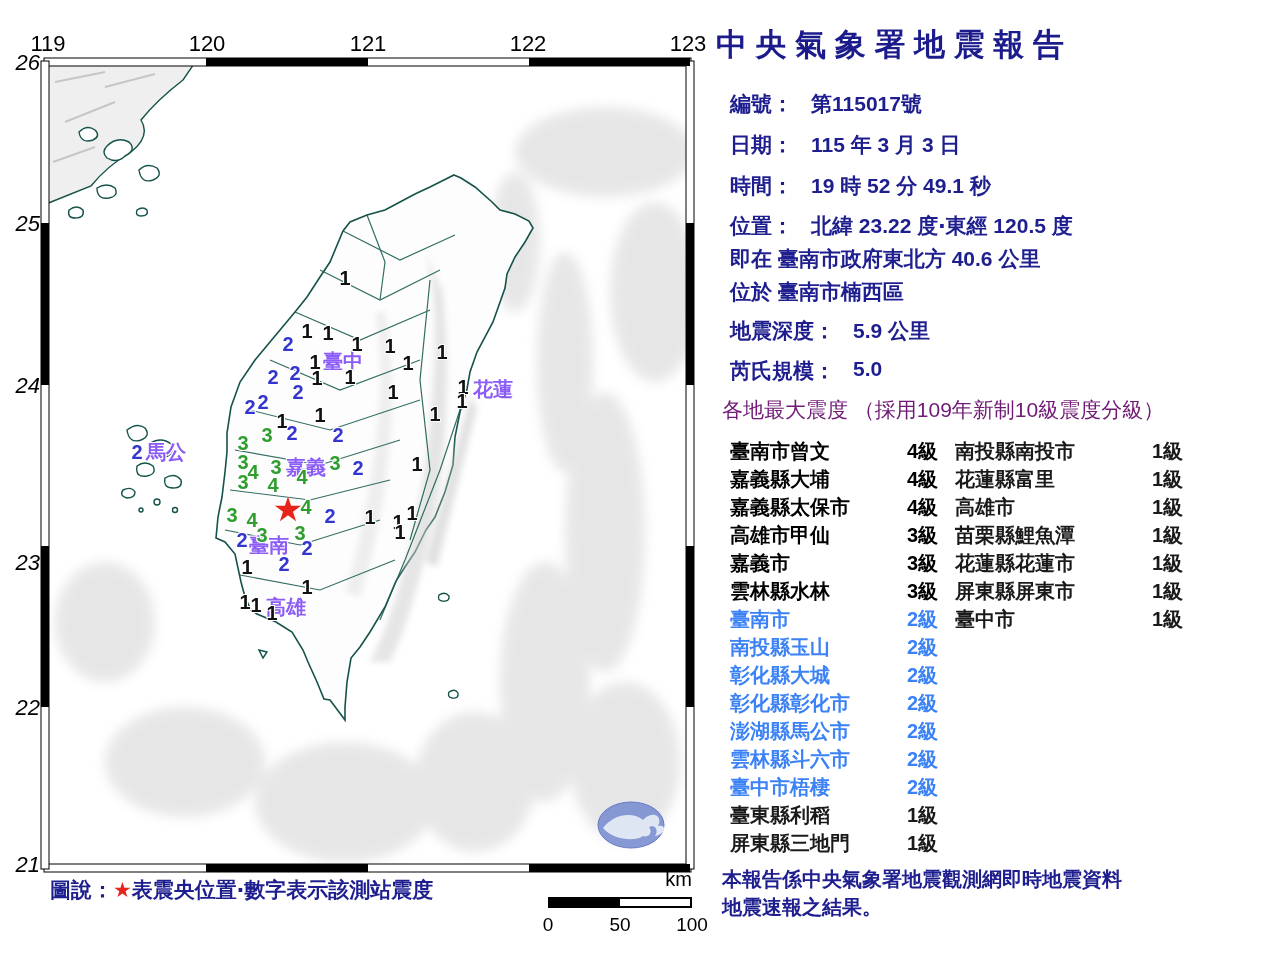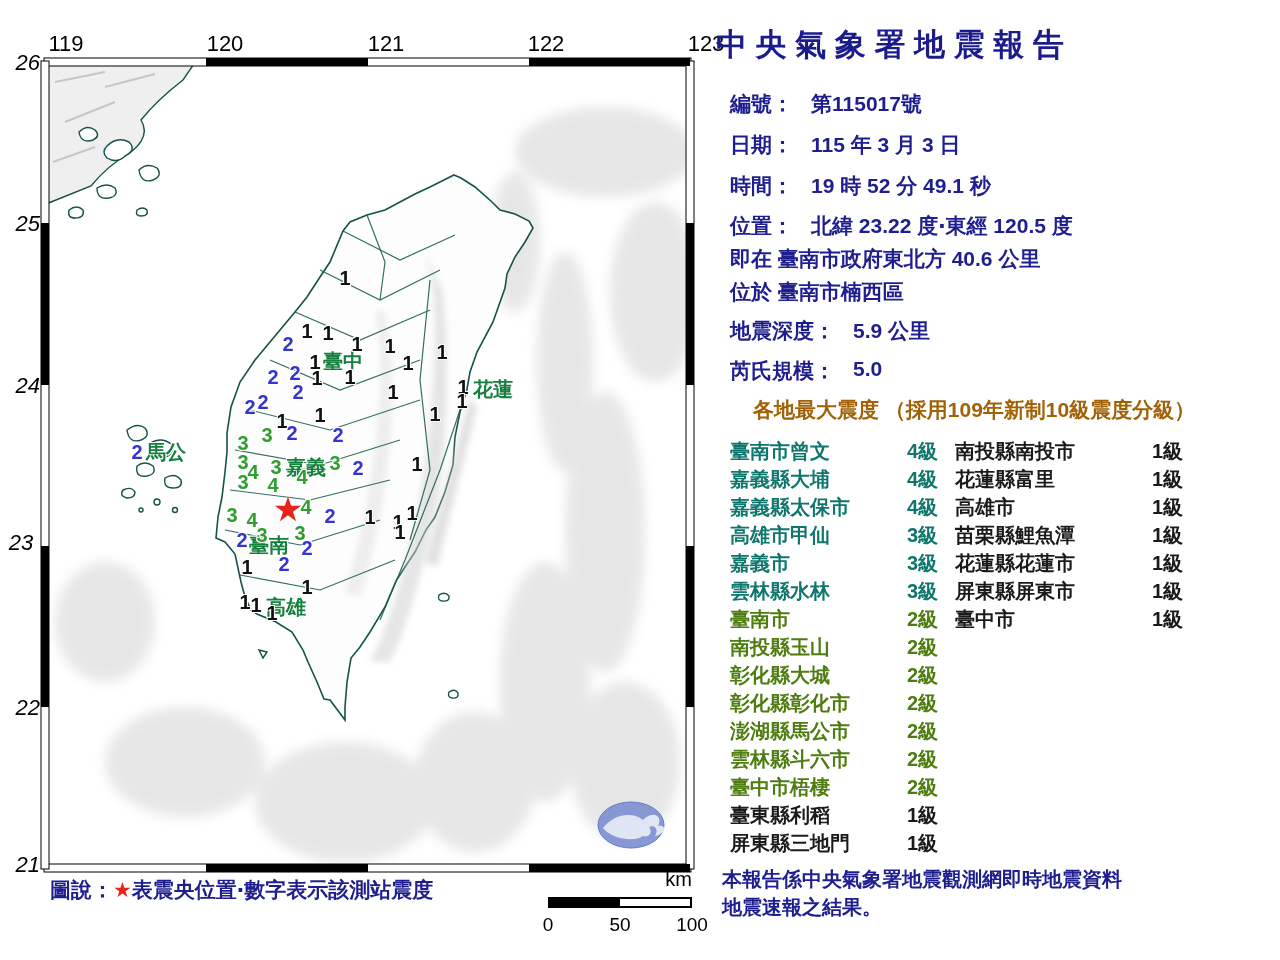--- a/index.html
+++ b/index.html
@@ -1,46 +1,46 @@
 <!DOCTYPE html>
 <html><head>
 <meta charset="utf-8">
 <style>
   html,body{margin:0;padding:0;}
   body{width:1280px;height:960px;background:#fff;position:relative;overflow:hidden;
        font-family:"Liberation Sans","DejaVu Sans",sans-serif;}
   
   .tick{position:absolute;color:#000;font-size:22px;font-weight:500;}
-  .xt{top:31px;transform:translateX(-50%);margin-left:18px;}
+  .xt{top:31px;transform:translateX(-50%);}
   .yt{left:2px;width:38px;text-align:right;transform:translateY(-52%);font-style:italic;}
   
-  .city{position:absolute;color:#15803d;font-size:20px;font-weight:700;white-space:nowrap;
+  .city{position:absolute;color:#8b5cf6;font-size:20px;font-weight:700;white-space:nowrap;
         transform:translateY(-50%);
         text-shadow:-1px -1px 0 #fff,1px -1px 0 #fff,-1px 1px 0 #fff,1px 1px 0 #fff;}
   .st{position:absolute;font-size:20px;font-weight:700;transform:translate(-50%,-50%);
       text-shadow:-1px -1px 0 #fff,1px -1px 0 #fff,-1px 1px 0 #fff,1px 1px 0 #fff;}
   .c-k{color:#111;}
   .c-b{color:#3434cf;}
   .c-g{color:#2f9e2f;}
   #epicenter{position:absolute;color:#e8231a;font-size:34px;line-height:1;
              transform:translate(-50%,-54%);text-shadow:0 0 2px #fff;}
   #report-title{position:absolute;left:716px;top:24px;font-size:31px;font-weight:700;
                 color:#1b1b8c;white-space:pre;}
   .rline{position:absolute;left:730px;display:flex;gap:18px;font-size:21px;font-weight:600;
          color:#1e1e8f;white-space:pre;}
   .rplain{position:absolute;left:730px;font-size:21px;font-weight:600;color:#1e1e8f;white-space:pre;}
-  #intensity-heading{position:absolute;left:753px;top:396px;font-size:21px;font-weight:700;
-                     color:#a16207;white-space:pre;}
+  #intensity-heading{position:absolute;left:722px;top:396px;font-size:21px;font-weight:400;
+                     color:#701a75;white-space:pre;}
   .ilist{position:absolute;top:437px;display:flex;flex-direction:column;}
   #col1{left:730px;width:208px;}
   #col2{left:955px;width:228px;}
   .irow{height:28px;display:flex;justify-content:space-between;align-items:center;
         font-size:20px;font-weight:600;white-space:nowrap;}
-  .lv-g{color:#0f766e;text-align:center;}
-  .lv-b{color:#4d7c0f;}
+  .lv-g{color:#000000;text-align:center;}
+  .lv-b{color:#3b82f6;}
   .lv-k{color:#1a1a1a;}
   .footline{position:absolute;left:722px;font-size:20px;font-weight:700;color:#1e1e8f;white-space:pre;}
   
   #legend{position:absolute;left:50px;top:876px;font-size:21px;font-weight:700;color:#1e1e8f;white-space:pre;}
   #legend .star{color:#e8231a;}
   #sb-km{position:absolute;left:548px;top:868px;width:144px;text-align:right;font-size:20px;color:#000;}
   #sb-bar{position:absolute;left:548px;top:897px;width:144px;height:11px;border:2px solid #000;background:#fff;box-sizing:border-box;}
   #sb-fill{width:50%;height:100%;background:#000;}
   .sb-tick{position:absolute;top:914px;transform:translateX(-50%);font-size:19px;color:#000;}
 </style>
@@ -184,21 +184,21 @@
       <div id="sb-fill"></div>
     </div>
 <span class="tick xt" style="left: 48px;">119</span>
     <span class="tick xt" style="left: 207px;">120</span>
     <span class="tick xt" style="left: 368px;">121</span>
     <span class="tick xt" style="left: 528px;">122</span>
     <span class="tick xt" style="left: 688px;">123</span>
     <span class="tick yt" style="top: 64px;">26</span>
     <span class="tick yt" style="top: 225px;">25</span>
     <span class="tick yt" style="top: 387px;">24</span>
-    <span class="tick yt" style="top: 544px; text-align: center;">23</span>
+    <span class="tick yt" style="top: 564px;">23</span>
     <span class="tick yt" style="top: 709px;">22</span>
     <span class="tick yt" style="top: 866px;">21</span>
     <span class="city" style="left: 323px; top: 361px;">臺中</span>
     <span class="city" style="left: 473px; top: 389px;">花蓮</span>
     <span class="city" style="left: 286px; top: 467px;">嘉義</span>
     <span class="city" style="left: 249px; top: 545px;">臺南</span>
     <span class="city" style="left: 266px; top: 607px;">高雄</span>
     <span class="city" style="left: 146px; top: 452px;">馬公</span>
     <span class="st c-k" style="left: 345px; top: 278px;">1</span>
     <span class="st c-k" style="left: 307px; top: 331px;">1</span>

